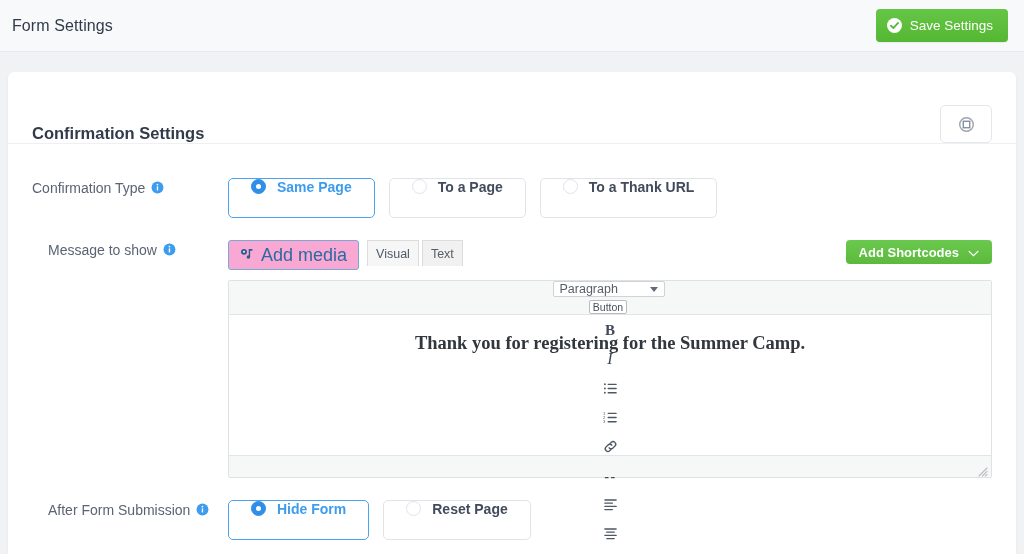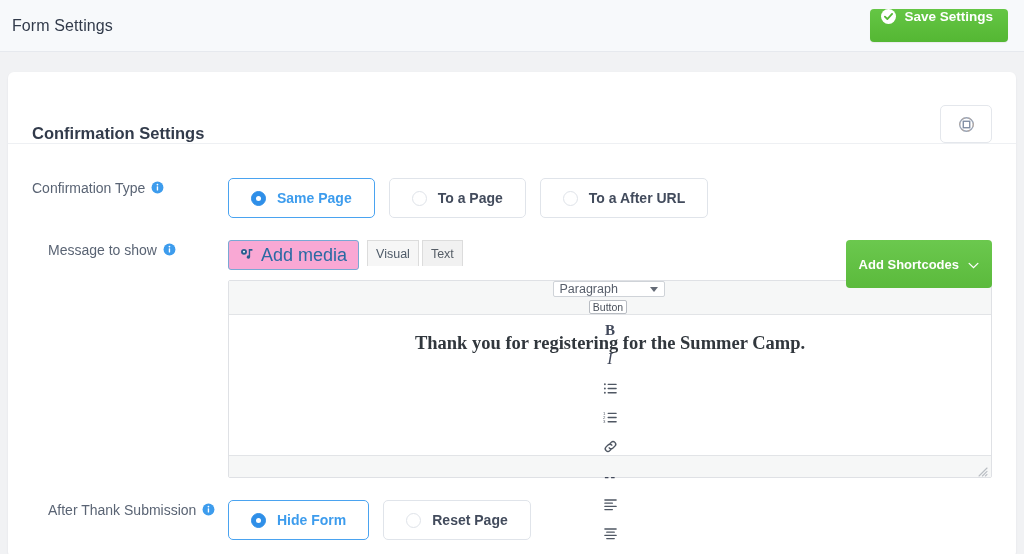--- a/index.html
+++ b/index.html
@@ -29,22 +29,22 @@
   }
   .save-btn {
     margin-left: auto;
     background: #5bbf3c;
     background-image: linear-gradient(#65c645,#54b733);
     color: #ffffff;
     border: none;
     border-radius: 4px;
     height: 33px;
     padding: 0 15px 0 11px;
-    display: flex; align-items: flex-start; gap: 8px;
-    font-size: 13.5px; font-weight: 700;
+    display: flex; align-items: center; gap: 8px;
+    font-size: 13.5px; font-weight: 400;
     font-family: "Liberation Sans", sans-serif;
     cursor: pointer;
     box-shadow: 0 1px 1px rgba(0,0,0,.06);
   }
   .check-circle {
     width: 15px; height: 15px; border-radius: 50%;
     background: #ffffff;
     display: flex; align-items: center; justify-content: center;
     flex: 0 0 auto;
   }
@@ -99,21 +99,21 @@
 
   .row-field { flex: 1 1 auto; min-width: 0; }
 
   
   .pill-group { display: flex; gap: 14px; }
   .pill {
     height: 40px;
     border: 1px solid #e0e4ea;
     border-radius: 5px;
     background: #ffffff;
-    display: inline-flex; align-items: center; gap: 11px;
+    display: inline-flex; align-items: flex-start; gap: 11px;
     padding: 0 22px;
     font-size: 14px;
     font-weight: 600;
     color: #424b5c;
     cursor: pointer;
     font-family: "Liberation Sans", sans-serif;
   }
   .pill.active {
     border-color: #4aa3f0;
     color: #3d9ced;
@@ -174,21 +174,21 @@
   }
   .vt-tab.active { background: #f6f6f6; color: #4e5a68; }
   .vt-tab + .vt-tab { margin-left: 3px; }
 
   .shortcodes-btn {
     margin-left: auto;
     background: #64c247;
     background-image: linear-gradient(#6bc84e,#5bba3c);
     border: none;
     border-radius: 4px;
-    height: 48px;
+    height: 24px;
     padding: 8px 13px;
     display: inline-flex; align-items: center; gap: 9px;
     color: #fff; font-size: 13px; font-weight: 700;
     font-family: "Liberation Sans", sans-serif;
     cursor: pointer;
   }
 
   .editor-shell {
     margin-top: 6px;
     border: 1px solid #dfe1e5;
@@ -326,21 +326,21 @@
         <div class="pill active">
           <span class="radio"></span>
           <span>Same Page</span>
         </div>
         <div class="pill">
           <span class="radio"></span>
           <span>To a Page</span>
         </div>
         <div class="pill">
           <span class="radio"></span>
-          <span>To a After URL</span>
+          <span>To a Thank URL</span>
         </div>
       </div>
     </div>
   </div>
 
   <div class="row" style="margin-top:22px">
     <div class="row-label indent">
       <span>Message to show</span>
       <span class="info-icon">
         <svg width="13" height="13" viewBox="0 0 14 14">
@@ -533,21 +533,21 @@
                 <line x1="11" y1="9.4" x2="9.4" y2="11"></line>
             </svg>
           </span>
         </div>
       </div>
     </div>
   </div>
 
   <div class="row" style="margin-top:22px">
     <div class="row-label indent">
-      <span>After Thank Submission</span>
+      <span>After Form Submission</span>
       <span class="info-icon">
         <svg width="13" height="13" viewBox="0 0 14 14">
           <circle cx="7" cy="7" r="6.4" fill="#3d9ced"></circle>
           <rect x="6.2" y="5.6" width="1.5" height="4.6" rx=".6" fill="#fff"></rect>
           <circle cx="6.95" cy="3.9" r=".95" fill="#fff"></circle>
         </svg>
       </span>
     </div>
     <div class="row-field">
       <div class="pill-group">

